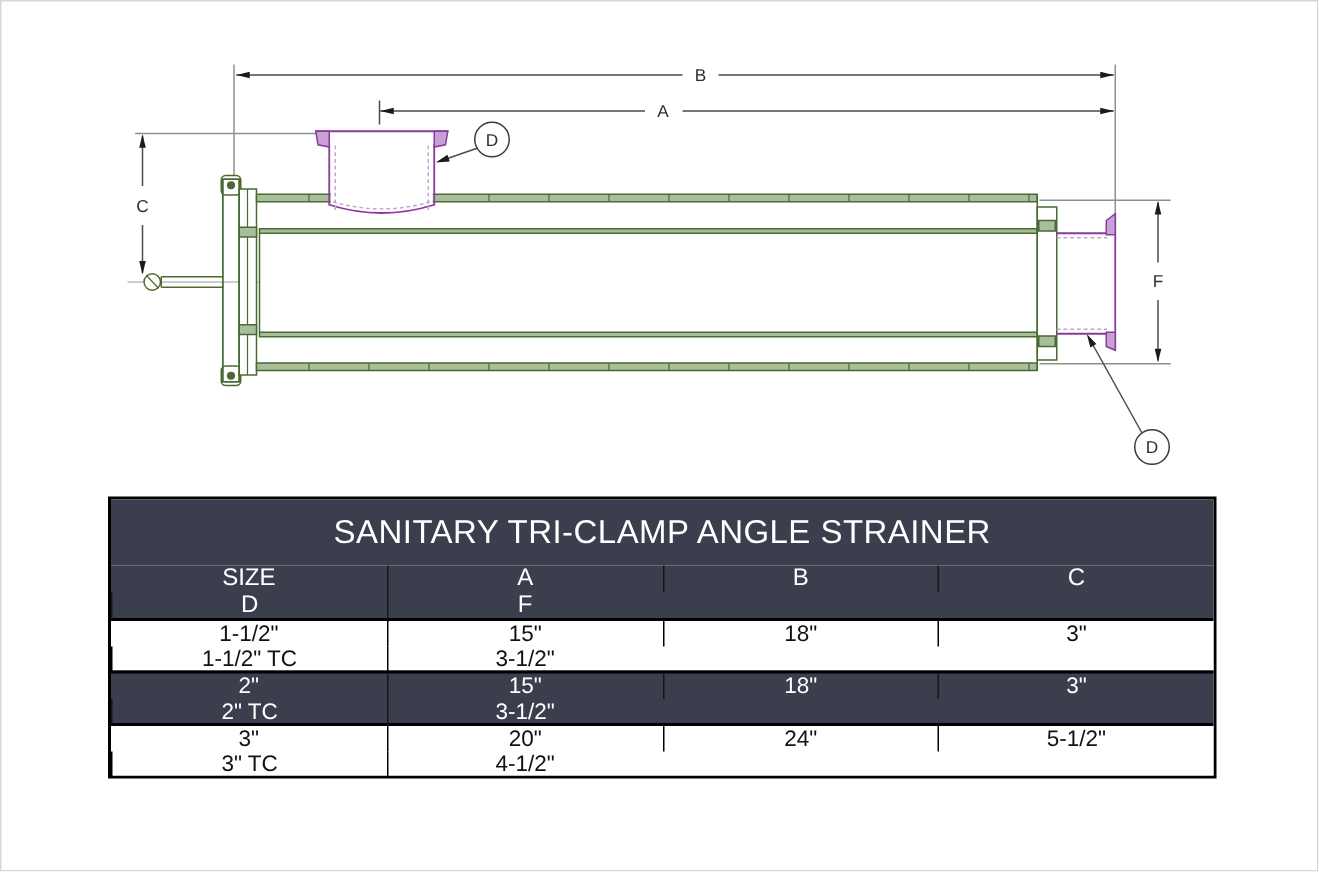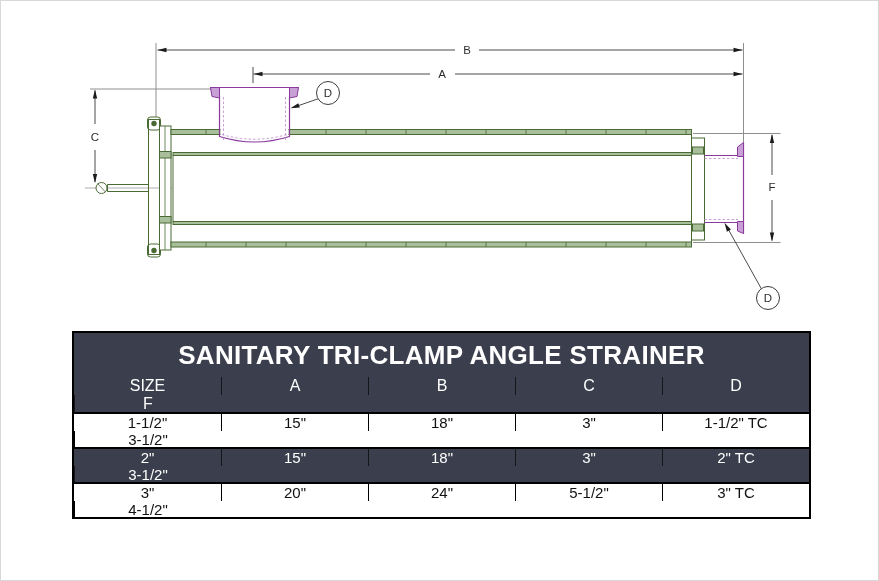--- a/index.html
+++ b/index.html
@@ -20,22 +20,22 @@
   svg .hatchline{stroke:var(--draw-green);stroke-width:1;}
   svg .ps{stroke:var(--draw-purple);fill:none;stroke-width:1.2;}
   svg .pd{stroke:var(--draw-purple-light);fill:none;stroke-width:1;stroke-dasharray:2.5 2;}
   svg .pf{stroke:var(--draw-purple);fill:var(--draw-purple-light);stroke-width:1;}
   svg .balloon{stroke:#3c3c3c;stroke-width:1;fill:#fff;}
   svg .whitefill{fill:#fff;stroke:none;}
   
   #spec-table{position:absolute;left:71px;top:330px;width:735px;border:2px solid var(--table-border);
               background:#fff;box-sizing:content-box;}
   .t-title{height:44px;background:var(--table-dark);color:var(--text-on-dark);display:flex;
-           align-items:center;justify-content:center;font-size:26px;font-weight:700;letter-spacing:.3px;text-align:right;}
-  .t-grid{display:grid;grid-template-columns:repeat(5,1fr);}
+           align-items:center;justify-content:center;font-size:22px;font-weight:400;letter-spacing:.3px;text-align:right;}
+  .t-grid{display:grid;grid-template-columns:repeat(4,1fr);}
   .t-grid .cell{display:flex;align-items:center;justify-content:center;box-sizing:border-box;}
   .t-head{height:35px;background:var(--table-dark);color:var(--text-on-dark);font-size:16px;}
   .t-head .cell{border-left:1.5px solid #14161c;}
   .t-head .cell:first-child{border-left:none;}
   .t-row{height:33px;border-top:2px solid var(--table-border);font-size:15px;}
   .t-row .cell{border-left:1.5px solid var(--table-border);}
   .t-row .cell:first-child{border-left:none;}
   .t-row.light{background:#fff;color:var(--text-on-light);}
   .t-row.dark{background:var(--table-dark);color:var(--text-on-dark);}
   .t-row.dark .cell{border-left-color:#14161c;}

